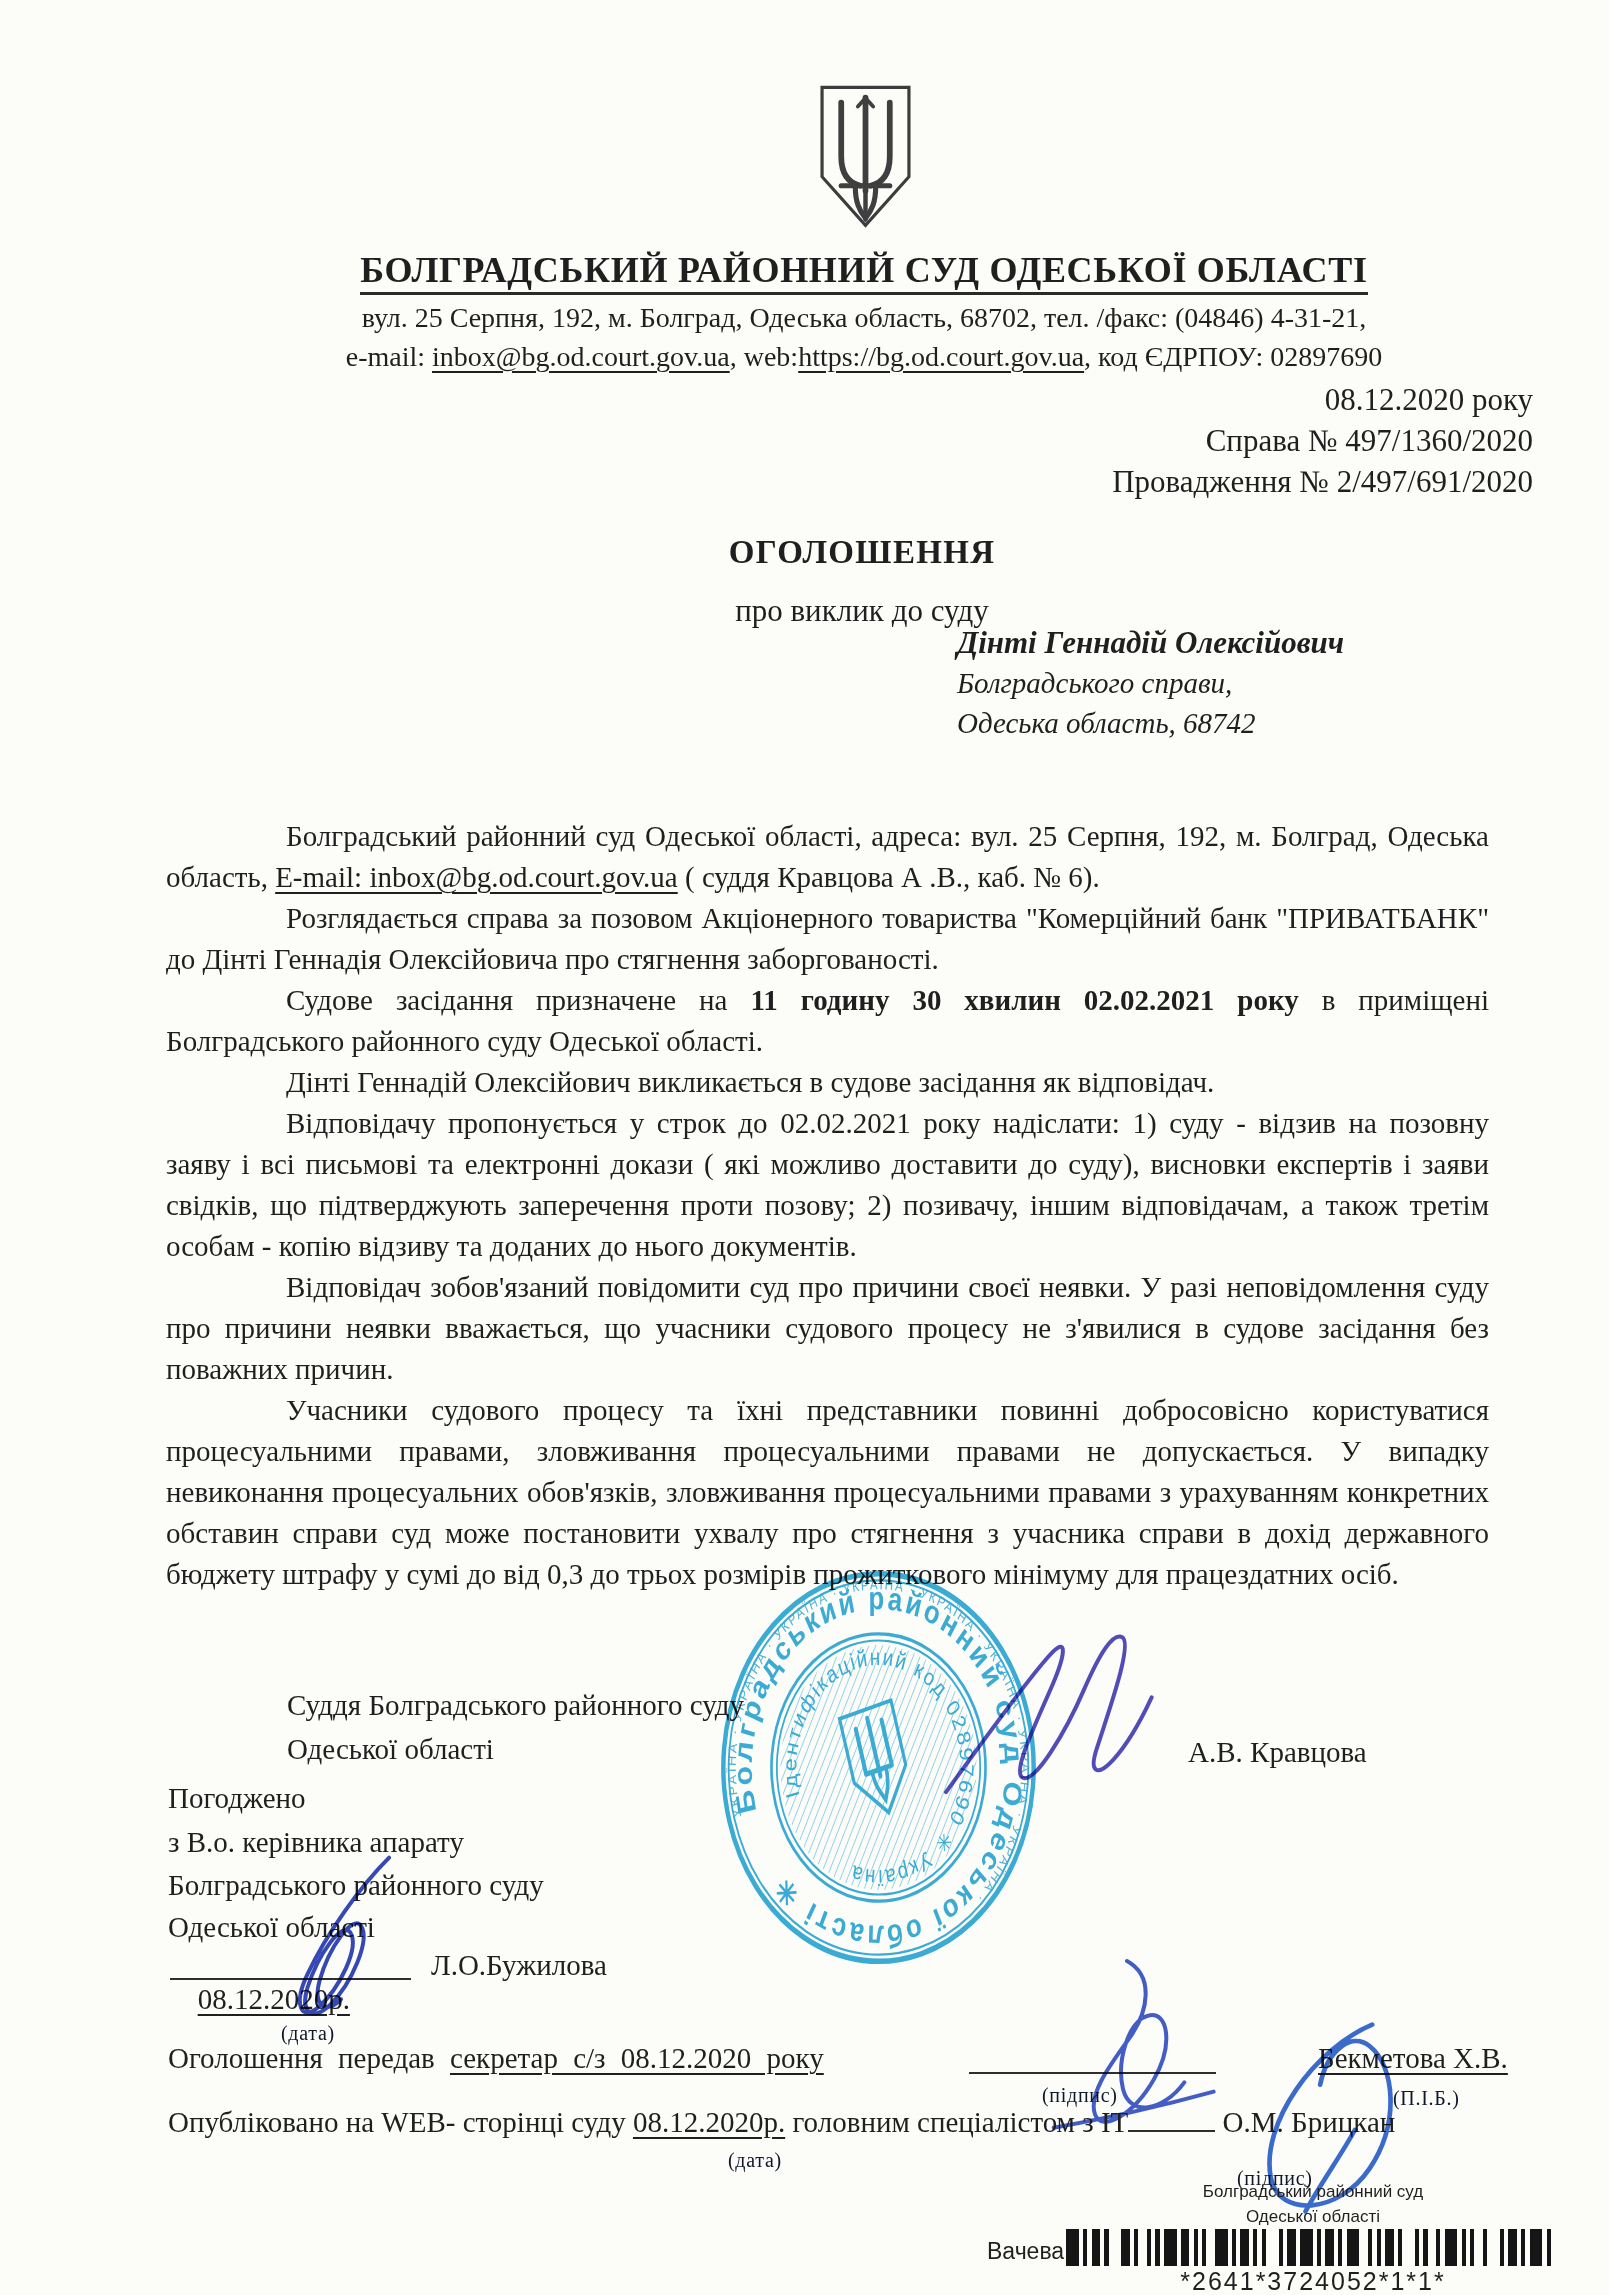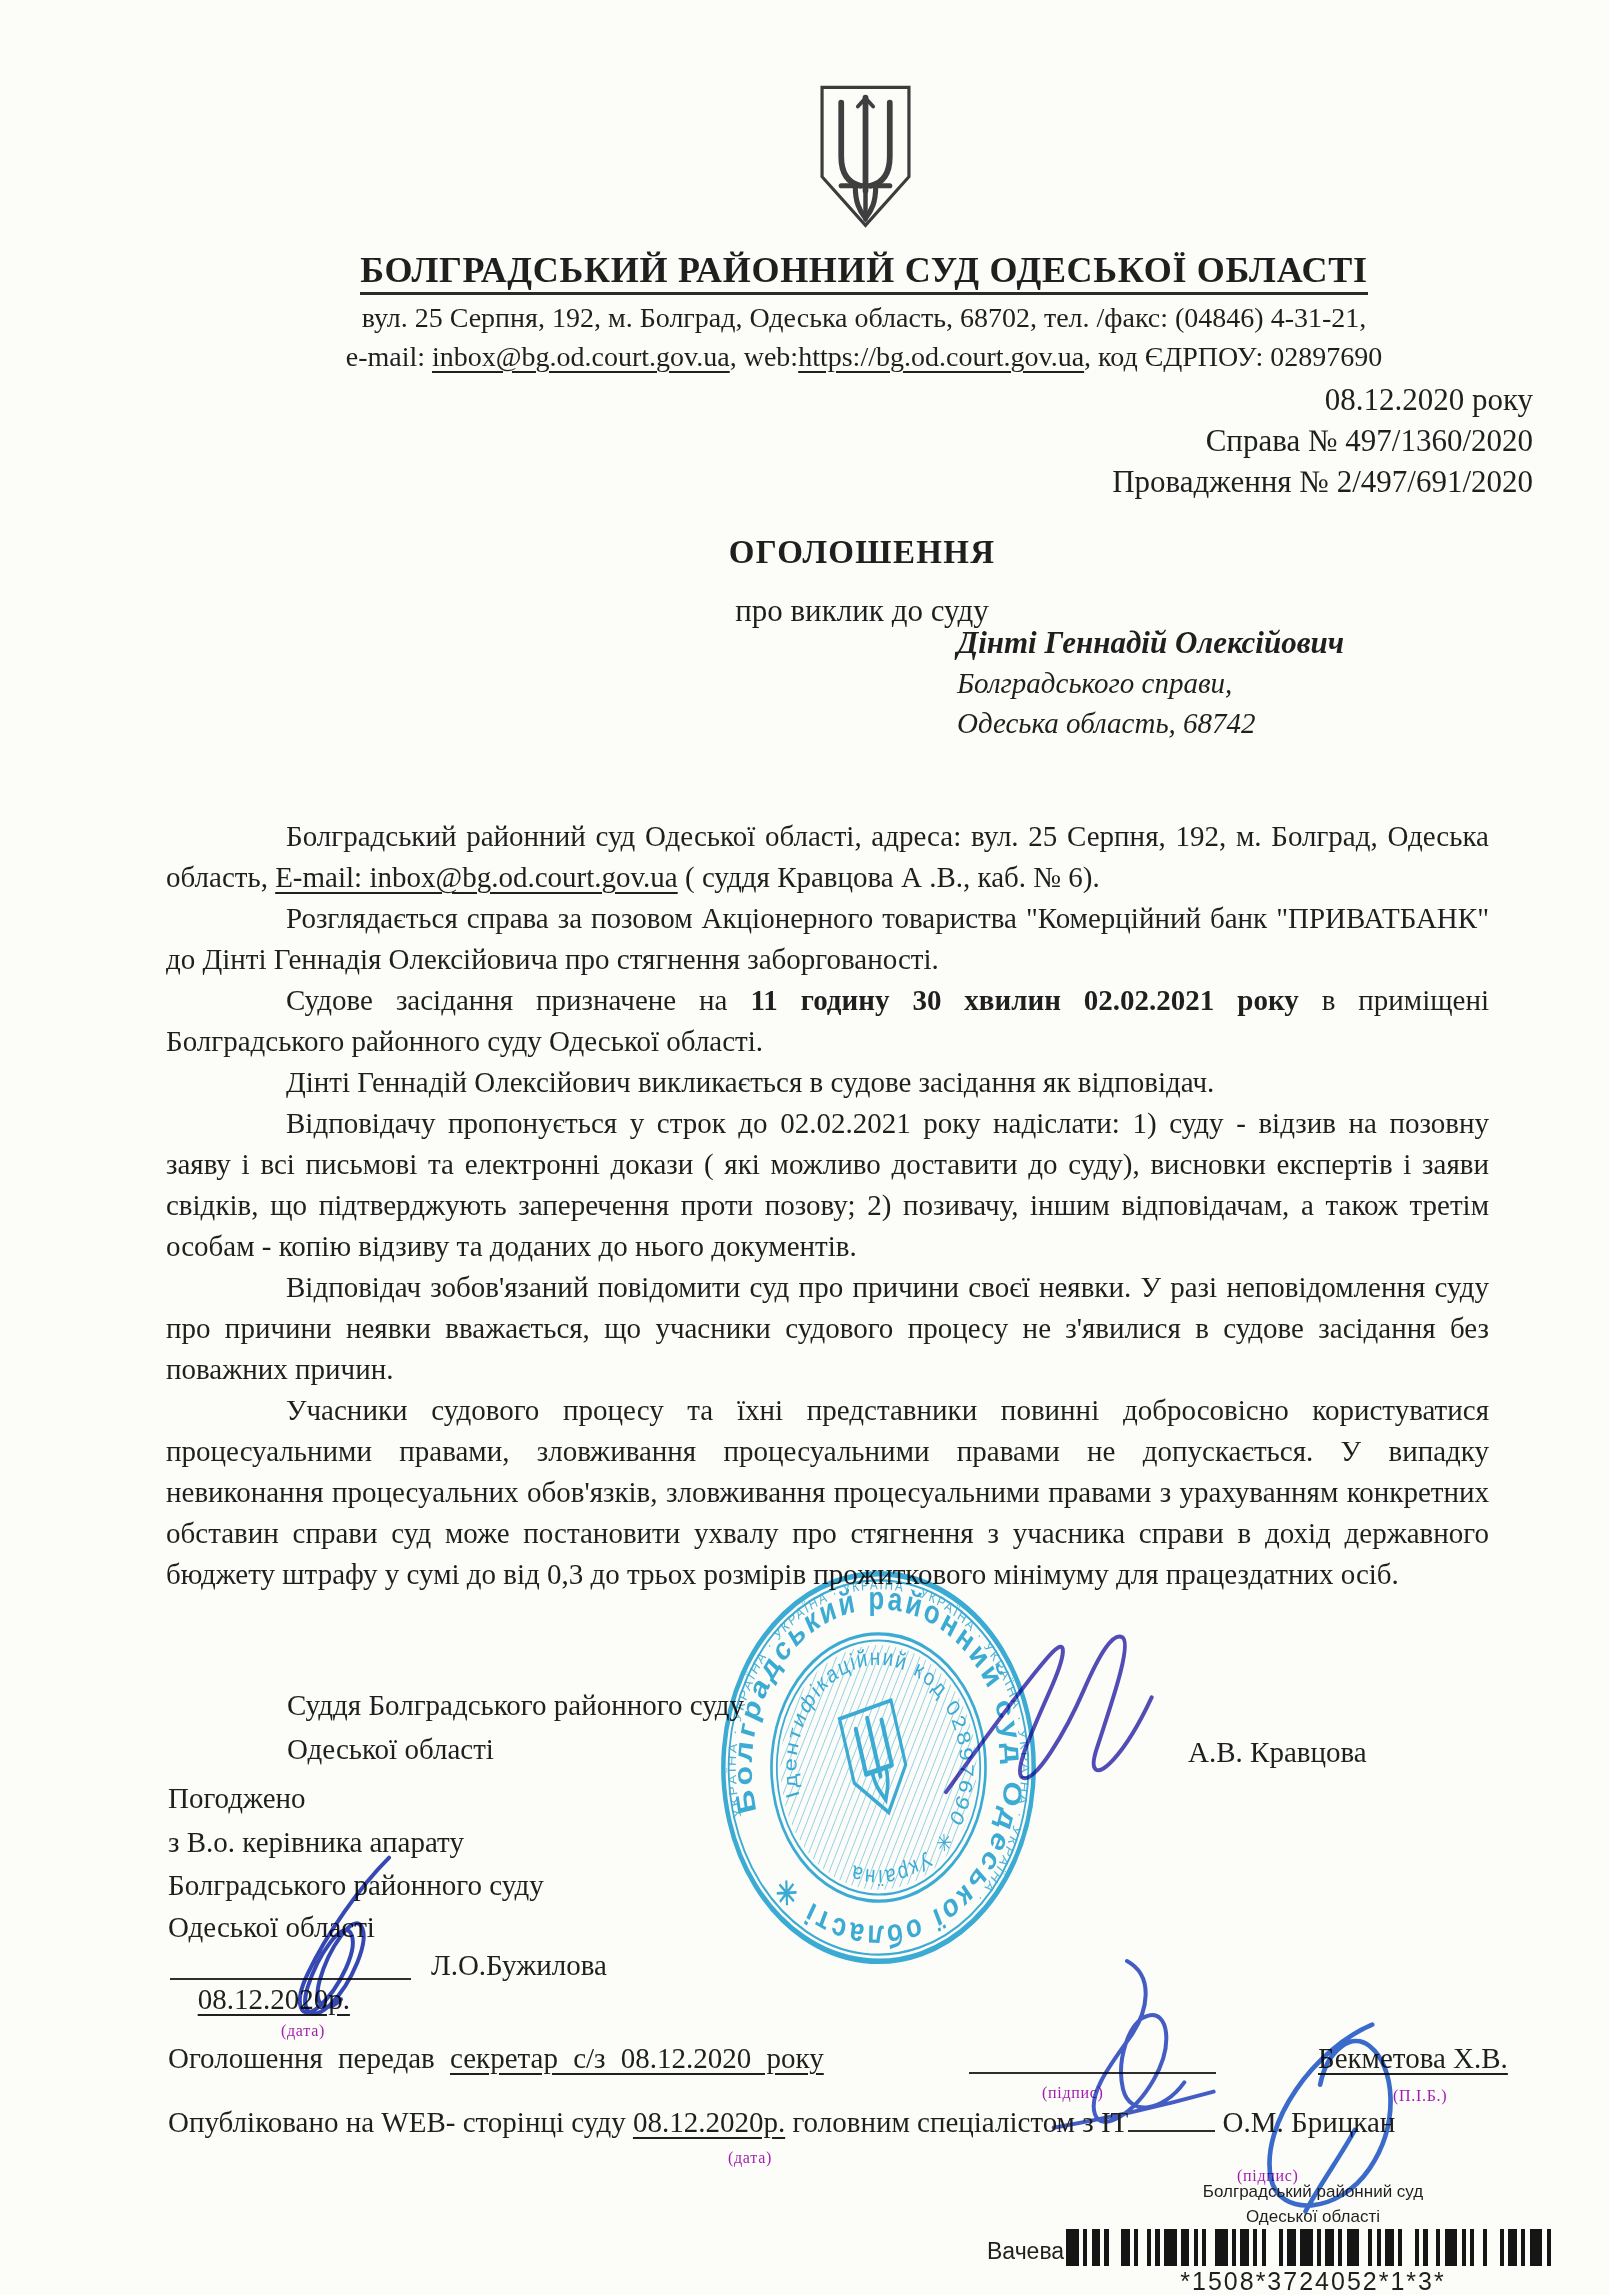--- a/index.html
+++ b/index.html
@@ -30,21 +30,21 @@
 
   
   .addr-name{ font-size:31px; font-weight:bold; line-height:40px; white-space:nowrap;}
   .addr-line{ font-size:29px; line-height:40px; white-space:nowrap;}
 
   
   .body-block{ width:1323px; font-size:29px; line-height:41px; }
   .body-block p{ margin:0; text-indent:120px; text-align:justify; }
 
   .t44 { font-size:29px; white-space:nowrap; }
-  .small-label{ font-size:16px; letter-spacing:0.7px; color:#a21caf; }
+  .small-label{ font-size:20px; letter-spacing:0.7px; color:#0f172a; }
   .sigline{ border-bottom:2.7px solid #2e2e2e; height:0; }
   .inline-line{ display:inline-block; border-bottom:2.7px solid #2e2e2e; height:23px; }
 
   .sans { font-family:"Liberation Sans","DejaVu Sans",sans-serif; }
   .footer-court{ font-size:17px; line-height:25.4px;text-align:center; }
   .barcode{ display:flex; align-items:stretch; overflow:hidden; }
   .barcode div{ height:100%; }
   .barcode-text{ font-size:25px; letter-spacing:2px; }
 
   .blend { mix-blend-mode:multiply; }
@@ -267,16 +267,16 @@
       <div style="width: 0.862069%; background: transparent;"></div>
       <div style="width: 1.72414%; background: rgb(21, 21, 21);"></div>
       <div style="width: 0.862069%; background: transparent;"></div>
       <div style="width: 0.862069%; background: rgb(21, 21, 21);"></div>
       <div style="width: 0.862069%; background: transparent;"></div>
       <div style="width: 2.58621%; background: rgb(21, 21, 21);"></div>
       <div style="width: 0.862069%; background: transparent;"></div>
       <div style="width: 0.862069%; background: rgb(21, 21, 21);"></div>
       <div style="width: 1.72414%; background: transparent;"></div>
     </div>
-  <div class="abs ctr sans barcode-text" style="left:1066px; top:2267px; width:494px;">*1508*3724052*1*3*</div>
+  <div class="abs ctr sans barcode-text" style="left:1066px; top:2267px; width:494px;">*2641*3724052*1*1*</div>
 
 </div>
 
 
 </body></html>

